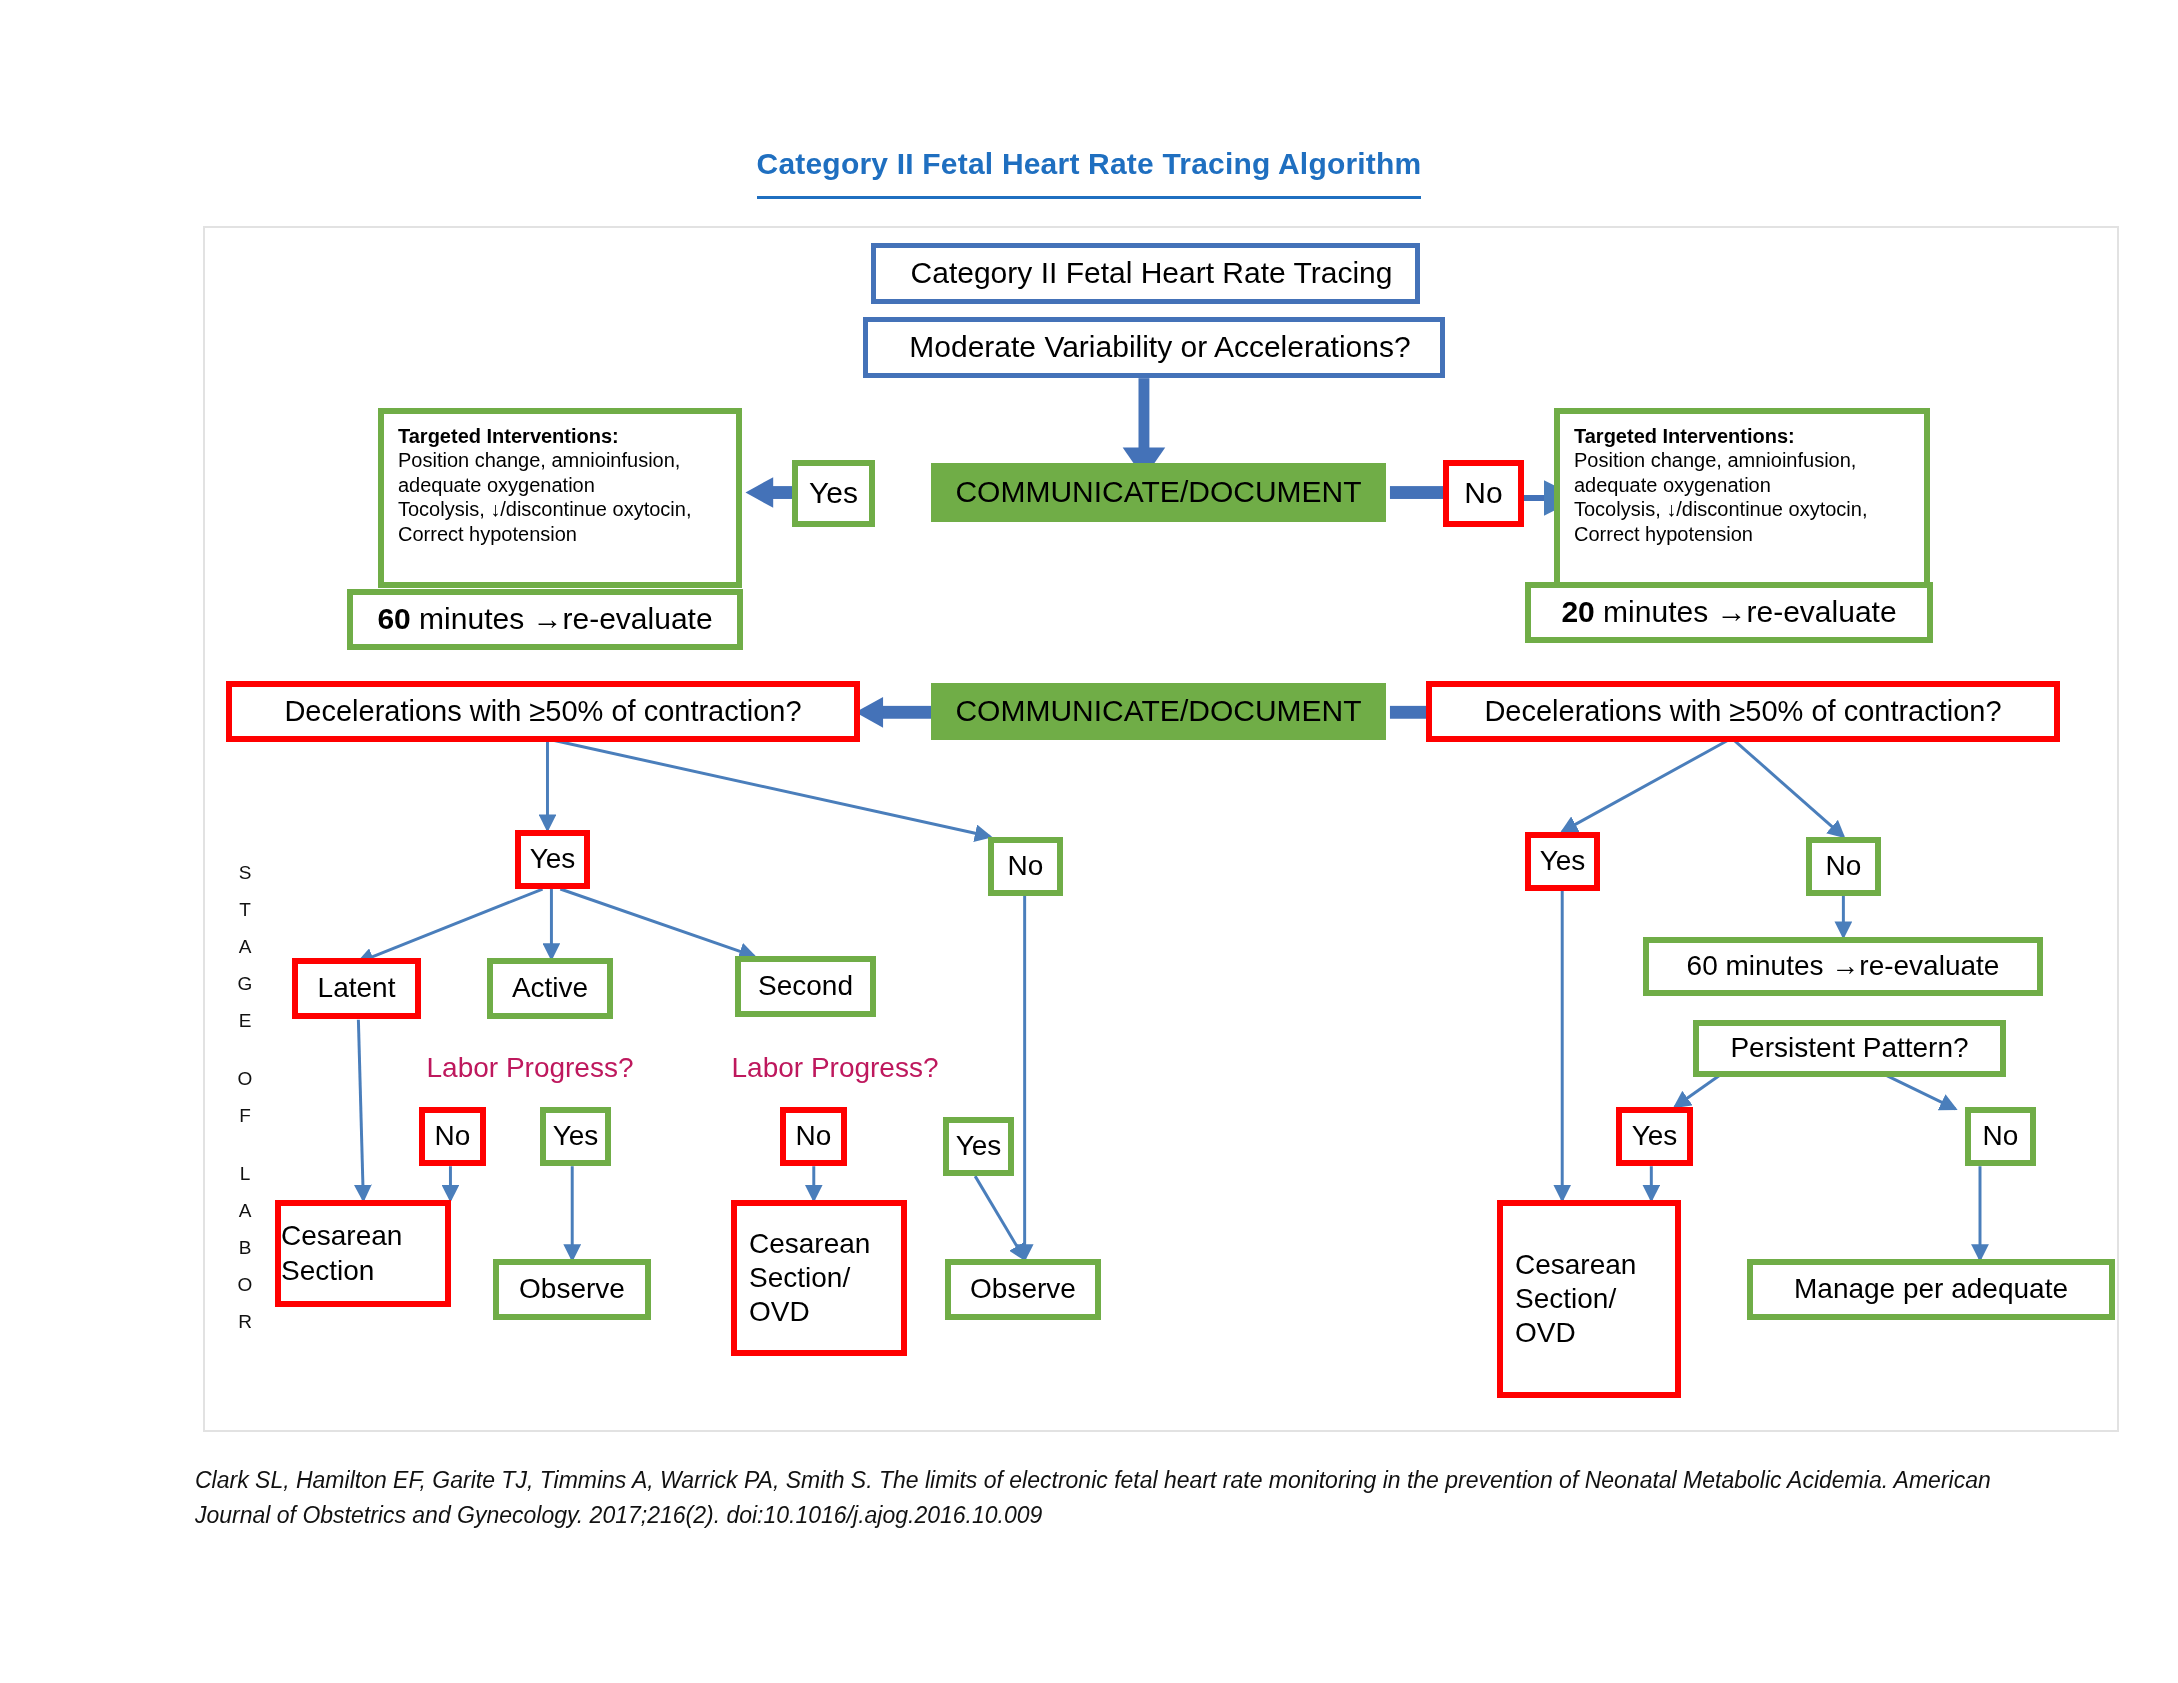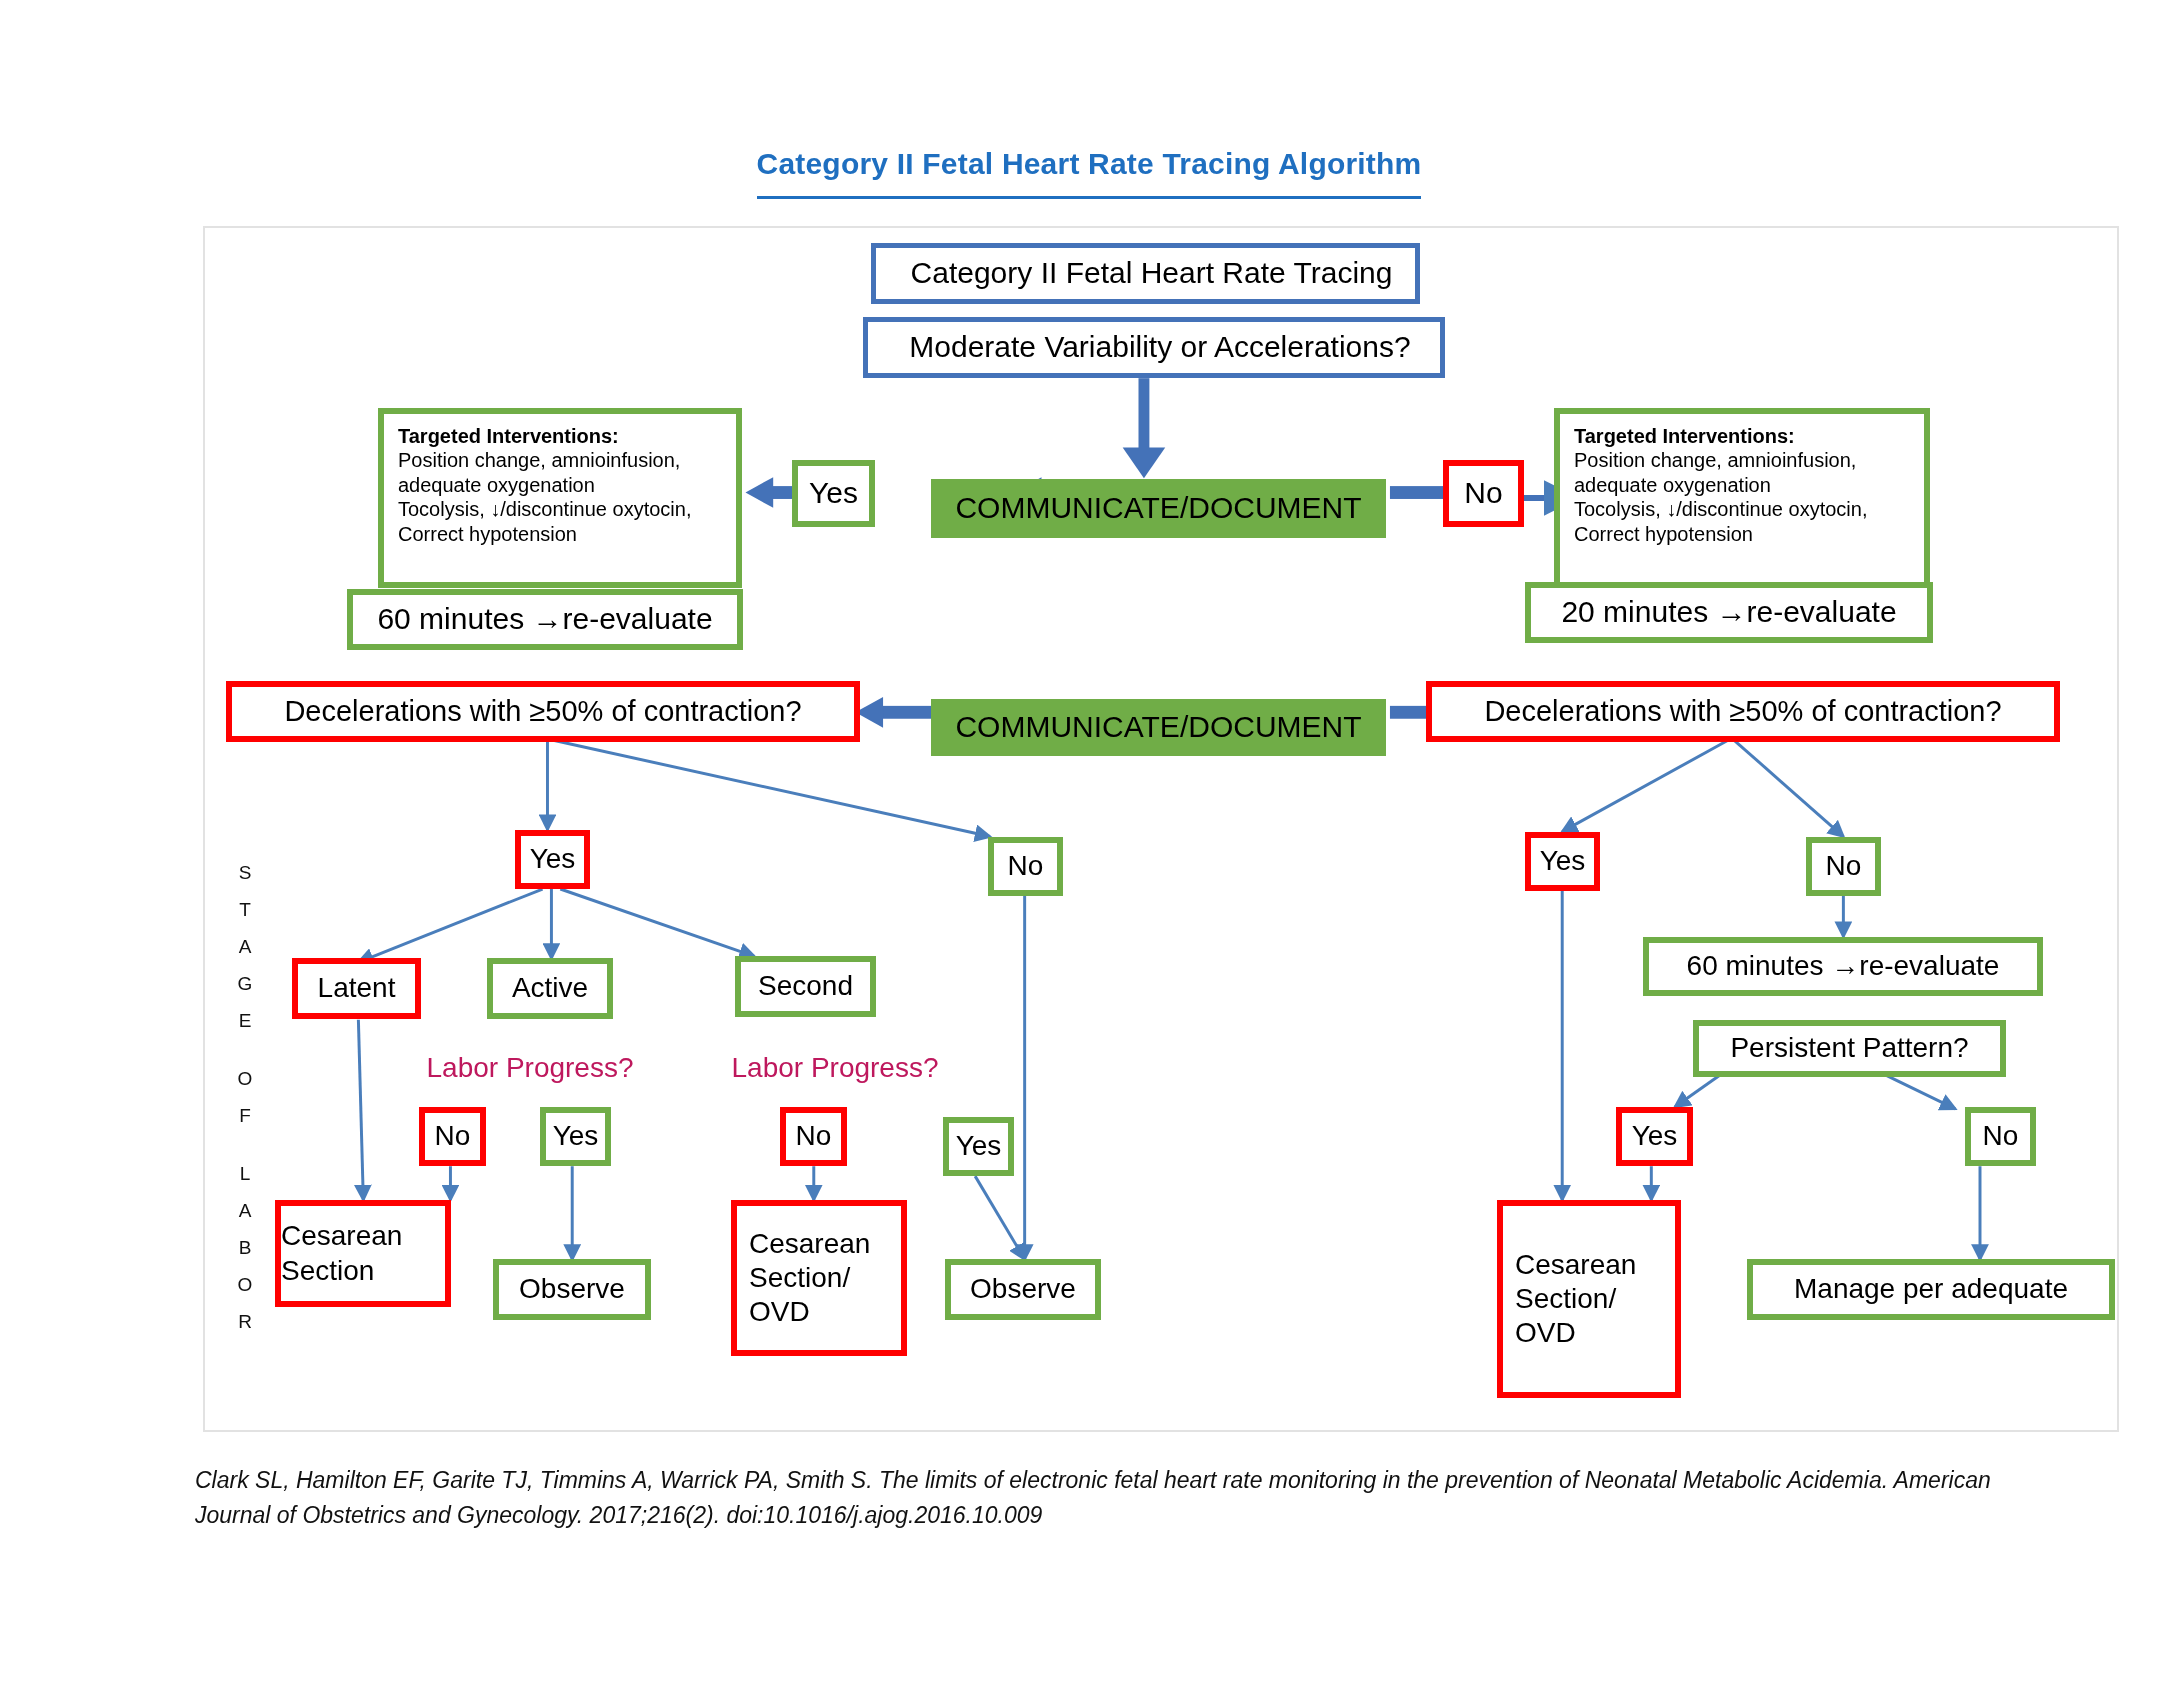--- a/index.html
+++ b/index.html
@@ -18,39 +18,39 @@
 
   .node{
     position:absolute; box-sizing:border-box; background:#ffffff;
     display:flex; align-items:center; justify-content:center; text-align:center;
     font-family:"Liberation Sans",sans-serif; color:#000; line-height:1.22;
   }
   .node.left{ justify-content:flex-start; text-align:left; }
   .blue{ border:5px solid #4472b8;padding-left:12px; }
   .red{ border:6px solid #ff0000; }
   .green{ border:6px solid #70ad47; }
-  .greenfill{ background:#70ad47; border:none;margin-top:16px; }
+  .greenfill{ background:#70ad47; border:none; }
 
   .plain{ position:absolute; background:transparent; display:flex;
           align-items:flex-end; justify-content:center; color:#be185d; }
 
   svg#wires{ position:absolute; left:0; top:0; width:2178px; height:1683px; pointer-events:none; }
 
   #stage-of-labor{
     position:absolute; left:230px; top:863px; width:30px;
     font-size:19px; color:#111; line-height:1.0; text-align:center;
   }
   #stage-of-labor div{ height:37px; }
   #stage-of-labor div.gap{ height:21px; }
 
   #citation{
     position:absolute; left:195px; top:1463px; width:1841px;
     font-style:italic; font-size:23px; line-height:1.52; color:#111;
   }
-  b{font-weight:normal;}
+  b{font-weight:bold;}
 </style>
 </head>
 <body>
 
 <div id="page-title"><span>Category II Fetal Heart Rate Tracing Algorithm</span></div>
 
 <div id="frame"></div>
 
 <svg id="wires" viewBox="0 0 2200 1700" width="2178" height="1683">
   <defs>

